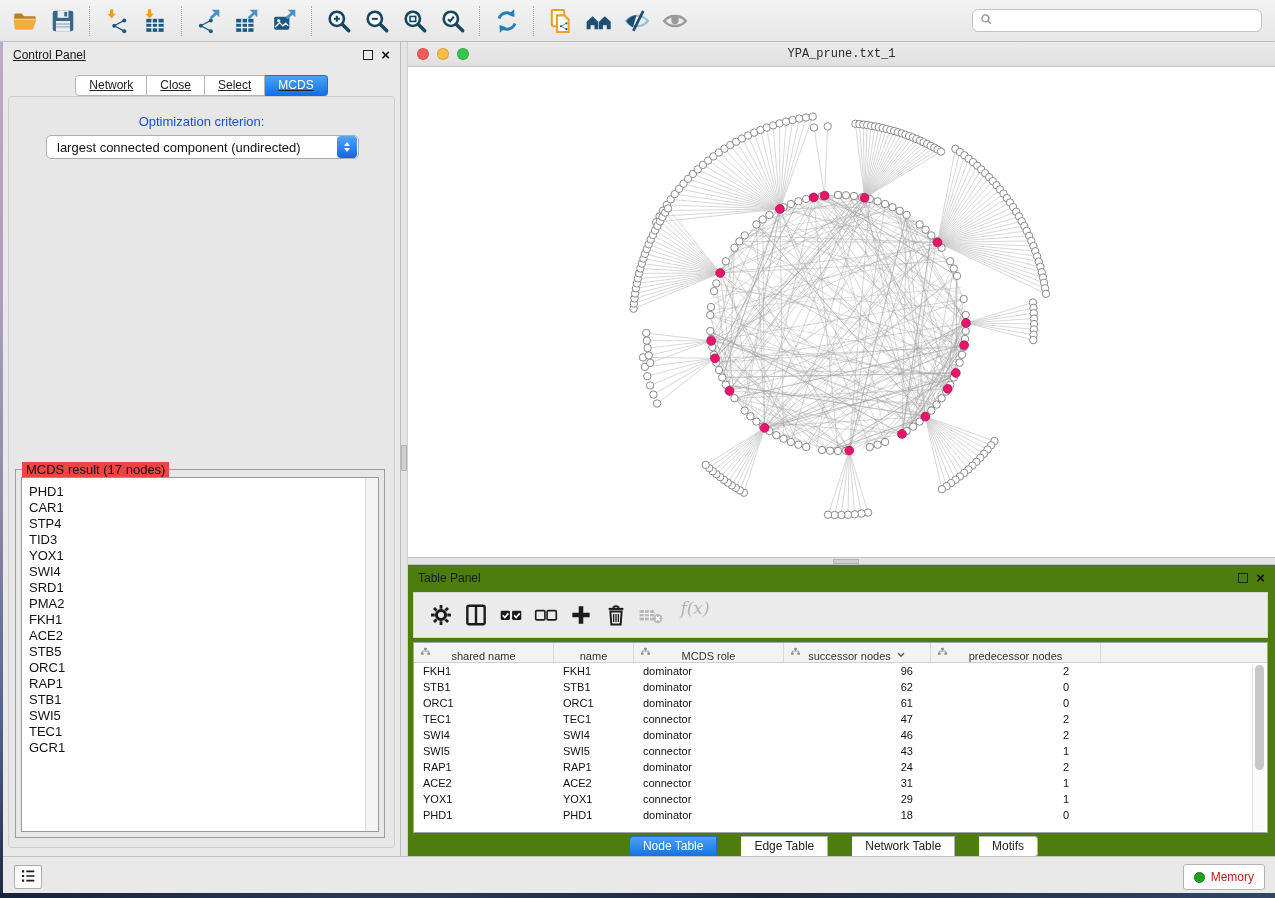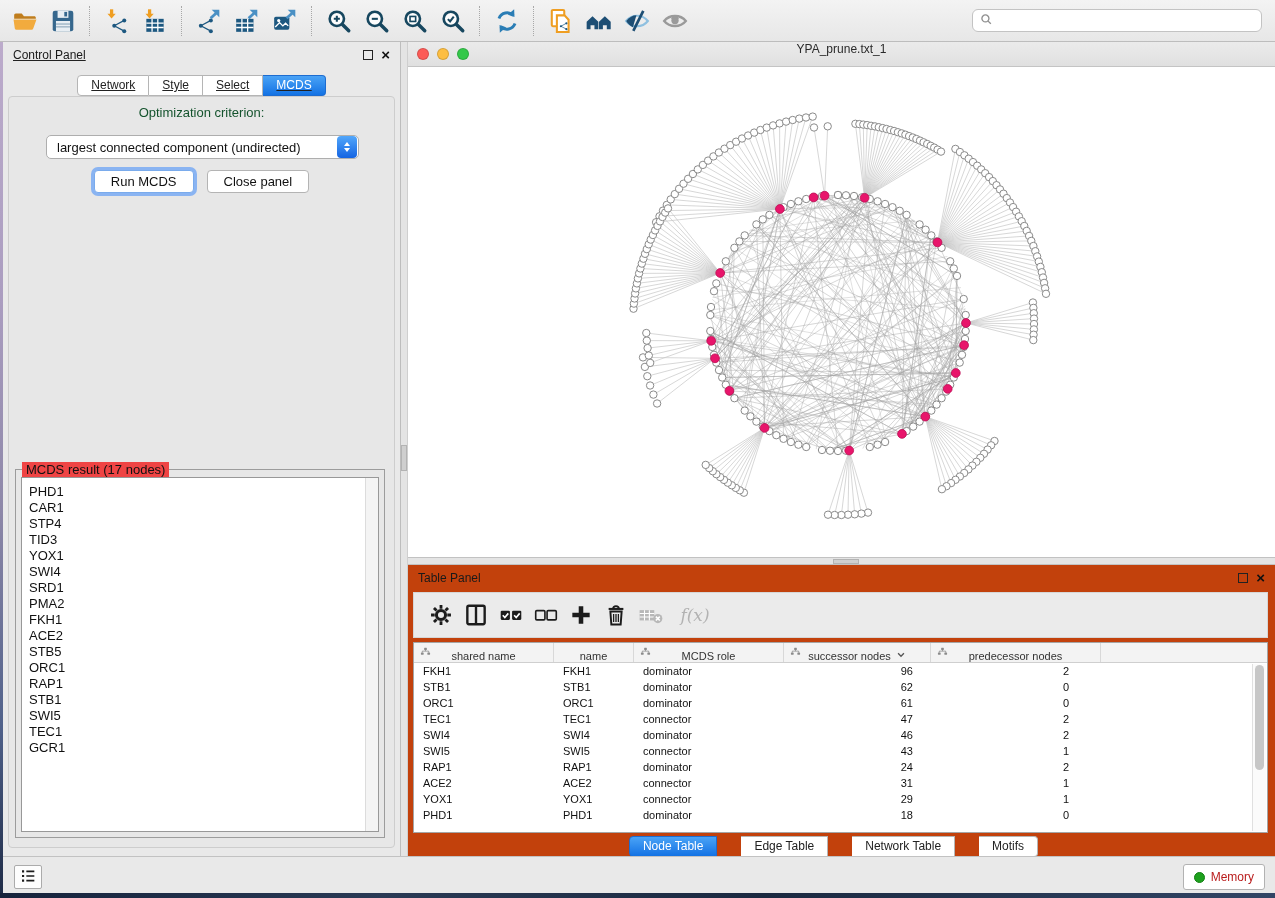--- a/index.html
+++ b/index.html
@@ -28,21 +28,21 @@
   .float-ic{width:8px;height:8px;border:1.4px solid #222;display:inline-block;cursor:pointer;}
   .close-ic{font-weight:bold;font-size:15px;line-height:10px;color:#111;cursor:pointer;}
   .seg-tabs{display:flex;justify-content:center;}
   .seg-tabs .tab{height:19px;line-height:19px;padding:0 13px;background:#fff;border:1px solid #b5b5b5;border-left:none;
      font-size:12px;color:#222;cursor:pointer;}
   .seg-tabs .tab:first-child{border-left:1px solid #b5b5b5;border-radius:4px 0 0 4px;}
   .seg-tabs .tab:last-child{border-radius:0 4px 4px 0;}
   .seg-tabs .tab.active{background:linear-gradient(#4aa3f6,#1372e4);border-color:#1d6cd0;color:#fff;}
   .cp-tabs{margin-top:7px;}
   .cp-content{position:absolute;left:5px;right:5px;top:54px;bottom:8px;background:#e7e7e7;border:1px solid #cdcdcd;border-radius:4px;}
-  .opt-label{text-align:center;margin-top:8px;font-size:13px;color:#14532d;}
+  .opt-label{text-align:center;margin-top:17px;font-size:13px;color:#1d4ed8;}
   .dropdown{position:absolute;left:37px;top:38px;width:313px;height:24px;background:#fff;border:1px solid #aeaeae;border-radius:5px;
      display:flex;align-items:center;box-sizing:border-box;cursor:pointer;}
   .dropdown .dd-value{flex:1;padding-left:10px;font-size:13px;color:#111;white-space:nowrap;}
   .dd-stepper{width:20px;height:22px;border-radius:4px;background:linear-gradient(#52a7fb,#1464e2);margin-right:1px;
      display:flex;flex-direction:column;align-items:center;justify-content:center;gap:2px;}
   .dd-stepper i{display:block;width:0;height:0;border-left:3.5px solid transparent;border-right:3.5px solid transparent;}
   .dd-up{border-bottom:4.5px solid #fff;}
   .dd-down{border-top:4.5px solid #fff;}
   .cp-buttons{position:absolute;top:73px;left:0;right:0;display:flex;justify-content:center;gap:13px;}
   .mac-btn{height:23px;background:#fff;border:1px solid #b4b4b4;border-radius:4px;font-size:13px;color:#111;
@@ -55,30 +55,30 @@
   .mcds-item{font-size:13px;line-height:16px;padding-left:7px;color:#111;}
   .mcds-item:first-child{margin-top:6px;}
   
   .v-splitter{position:absolute;left:400px;top:42px;width:8px;height:814px;background:#e4e4e4;border-left:1px solid #bdbdbd;border-right:1px solid #cfcfcf;box-sizing:border-box;cursor:col-resize;}
   .v-splitter .knob{position:absolute;left:0px;top:403px;width:6px;height:26px;background:#cfcfcf;border:1px solid #b3b3b3;box-sizing:border-box;}
   .h-splitter{position:absolute;left:408px;top:557px;width:867px;height:8px;background:#e4e4e4;border-top:1px solid #c2c2c2;border-bottom:1px solid #c2c2c2;box-sizing:border-box;cursor:row-resize;}
   .h-splitter .knob{position:absolute;left:425px;top:1px;width:26px;height:5px;background:#cfcfcf;border:1px solid #b3b3b3;box-sizing:border-box;}
   
   .net-window{position:absolute;left:408px;top:42px;width:867px;height:515px;}
   .net-titlebar{position:relative;height:24px;background:linear-gradient(#ebebeb,#e0e0e0);border-bottom:1px solid #c4c4c4;
-     display:flex;justify-content:center;}
+     display:flex;align-items:center;justify-content:center;font-family:Liberation Mono, monospace;}
   .traffic{position:absolute;left:9px;top:6px;display:flex;gap:8px;}
   .light{width:12px;height:12px;border-radius:50%;display:inline-block;cursor:pointer;box-sizing:border-box;}
   .net-title{font-size:12px;color:#2a2a2a;}
   .net-canvas{position:relative;width:867px;height:491px;background:#fff;overflow:hidden;}
   
-  .table-panel{position:absolute;left:408px;top:565px;width:867px;height:291px;background:#c2410c;}
+  .table-panel{position:absolute;left:408px;top:565px;width:867px;height:291px;background:#4d7c0f;}
   .tp-toolbar{position:absolute;left:5px;right:7px;top:27px;height:46px;background:#ebebeb;border:1px solid #d6d6d6;
      display:flex;align-items:center;gap:5px;padding-left:12px;box-sizing:border-box;}
-  .tpbtn{width:30px;height:34px;border:none;background:transparent;display:flex;align-items:center;justify-content:center;cursor:pointer;padding:0;}
+  .tpbtn{width:30px;height:34px;border:none;background:transparent;display:flex;justify-content:center;cursor:pointer;padding:0;}
   .tpbtn.disabled{cursor:default;}
   .fx-label{font-family:"DejaVu Serif",serif;font-style:italic;font-size:17px;color:#b2b2b2;margin-left:4px;}
   .table-box{position:absolute;left:5px;right:7px;top:77px;height:191px;background:#fff;border:1px solid #a5a5a5;box-sizing:border-box;overflow:hidden;}
   .thead{display:flex;height:20px;background:#f3f3f3;border-bottom:1px solid #cfcfcf;box-sizing:border-box;}
   .th{display:flex;align-items:flex-end;justify-content:center;gap:5px;border-right:1px solid #d8d8d8;box-sizing:border-box;
       font-size:11px;color:#333;position:relative;cursor:pointer;}
   .th .hicon{position:absolute;left:6px;top:4px;}
   .trow{display:flex;height:16px;align-items:center;}
   .td{font-size:11px;color:#111;box-sizing:border-box;white-space:nowrap;overflow:hidden;}
   .td.l{padding-left:9px;text-align:left;}
@@ -292,36 +292,32 @@
   <aside class="control-panel">
     <div class="panel-header">
       <span class="panel-title">Control Panel</span>
       <span class="win-icons">
         <span class="float-ic"></span>
         <span class="close-ic">×</span>
       </span>
     </div>
     <div class="seg-tabs cp-tabs">
         <div class="tab">Network</div>
-        <div class="tab">Style</div>
+        <div class="tab">Close</div>
         <div class="tab">Select</div>
         <div class="tab active">MCDS</div>
       </div>
     <div class="cp-content">
       <div class="opt-label">Optimization criterion:</div>
       <div class="dropdown">
         <span class="dd-value">largest connected component (undirected)</span>
         <span class="dd-stepper">
             <i class="dd-up"></i>
             <i class="dd-down"></i>
           </span>
-      </div>
-      <div class="cp-buttons">
-        <button class="mac-btn focused">Run MCDS</button>
-        <button class="mac-btn">Close panel</button>
       </div>
       <div class="result-field">
         <span class="result-legend">MCDS result (17 nodes)</span>
         <div class="result-list">
           <div>
               <div class="mcds-item">PHD1</div>
               <div class="mcds-item">CAR1</div>
               <div class="mcds-item">STP4</div>
               <div class="mcds-item">TID3</div>
               <div class="mcds-item">YOX1</div>

